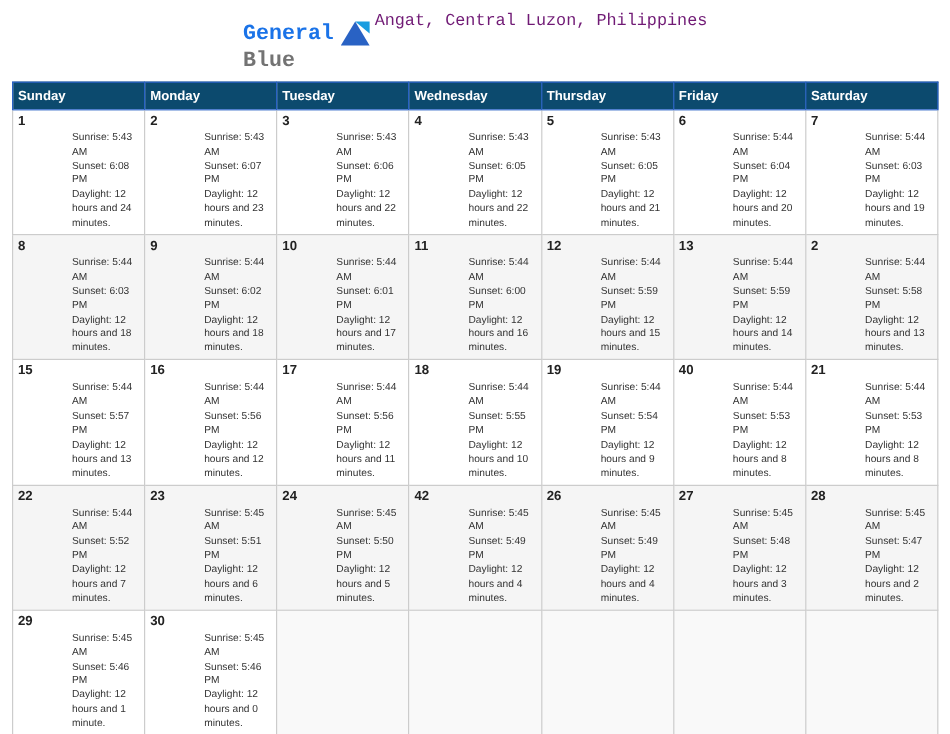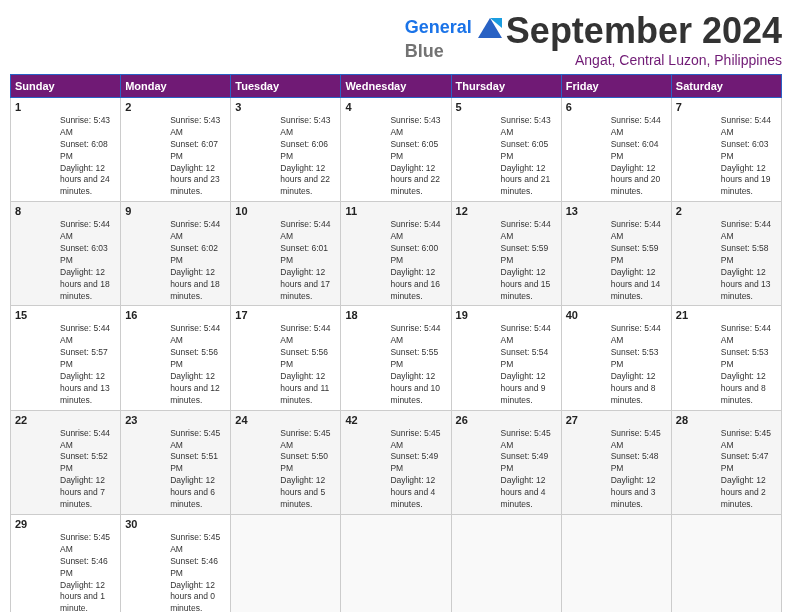--- a/index.html
+++ b/index.html
@@ -6,23 +6,24 @@
     body {
       font-family: Arial, sans-serif;
       background: #fff;
       width: 792px;
       height: 612px;
       overflow: hidden;
       padding: 10px;
     }
     .header-area {
       display: flex;
-      justify-content: flex-end;
+      justify-content: center;
       align-items: flex-start;
       margin-bottom: 6px;
+      font-family: Liberation Mono, monospace;
     }
     .logo {
       display: flex;
       align-items: center;
       margin-top: 4px;
     }
     .logo-text {
       font-size: 18px;
       font-weight: bold;
       color: #333;
@@ -47,21 +48,21 @@
     .subtitle {
       font-size: 14px;
       color: #701a75;
     }
     .calendar {
       width: 100%;
       border-collapse: collapse;
       font-size: 9.5px;
     }
     .calendar thead th {
-      background: #701a75;
+      background: #0c4a6e;
       color: #fff;
       padding: 5px 4px;
       text-align: left;
       font-size: 11px;
       font-weight: bold;
       border: 1px solid #2962c4;
     }
     .calendar tbody td {
       border: 1px solid #ccc;
       vertical-align: top;
@@ -100,21 +101,20 @@
     <div>
       <div class="logo-text">
         <span>General</span><svg class="logo-icon" viewBox="0 0 32 28" style="display:inline-block;vertical-align:middle;margin-left:2px">
             <polygon points="4,24 16,4 28,24" fill="#2962c4"></polygon>
             <polygon points="16,4 28,4 28,14" fill="#1a9de0"></polygon>
           </svg><br><span style="color:#737373">Blue</span>
       </div>
     </div>
   </div>
   <div class="title-area">
-    <div class="month-title">September 2024</div>
     <div class="subtitle">Angat, Central Luzon, Philippines</div>
   </div>
 </div>
 
 <table class="calendar">
   <thead>
     <tr>
       <th>Sunday</th>
       <th>Monday</th>
       <th>Tuesday</th>

